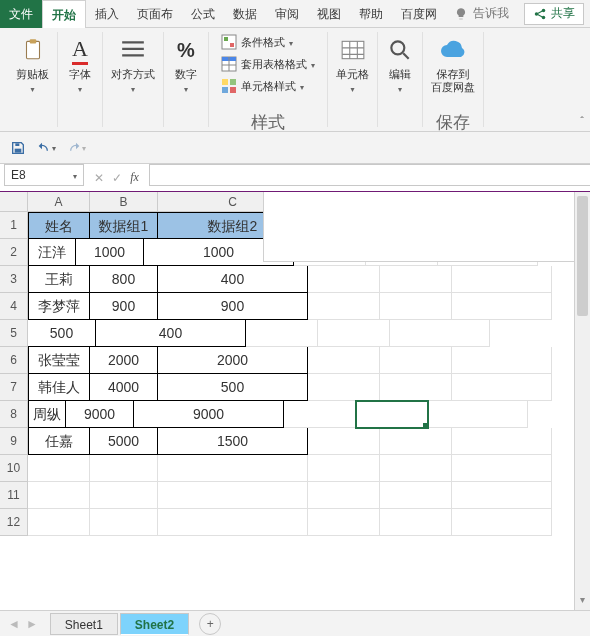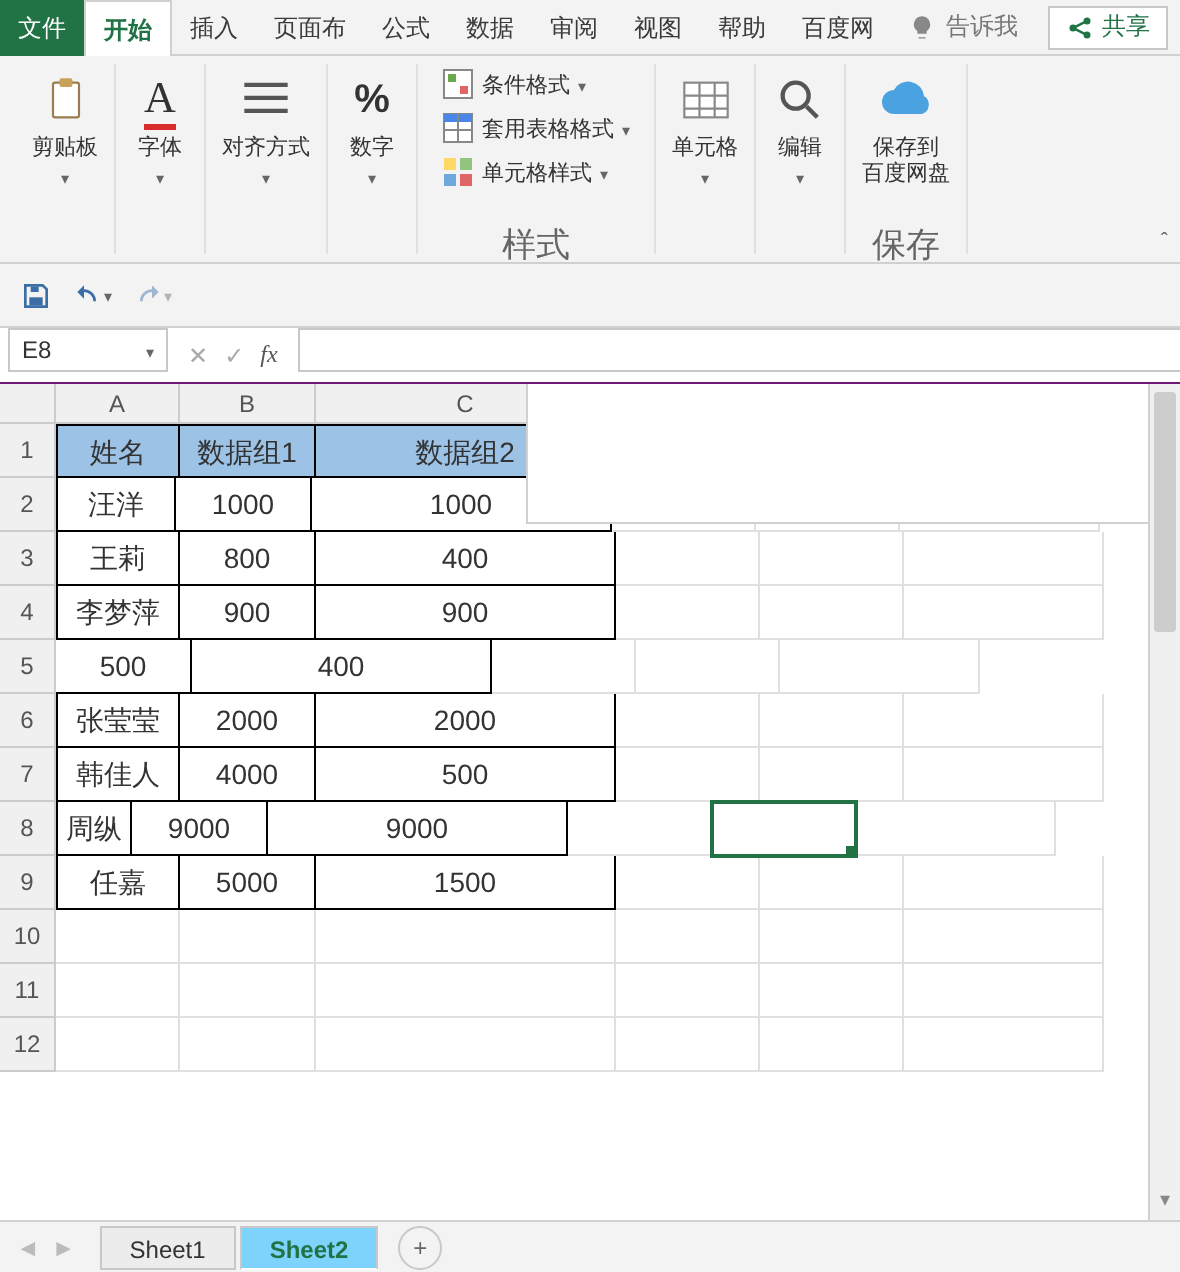--- a/index.html
+++ b/index.html
@@ -334,21 +334,21 @@
         <div class="cells">
           <div class="row">
             <div class="cell tbl hdr-cell tbl-top tbl-left" style="width:62px">姓名</div>
             <div class="cell tbl hdr-cell tbl-top" style="width:68px">数据组1</div>
             <div class="cell tbl hdr-cell tbl-top" style="width:150px">数据组2</div>
             <div class="cell" style="width:72px"></div>
             <div class="cell" style="width:72px"></div>
             <div class="cell" style="width:100px"></div>
           </div>
           <div class="row">
-            <div class="cell tbl tbl-left" style="width:60px">汪洋</div>
+            <div class="cell tbl tbl-left" style="width:48px">汪洋</div>
             <div class="cell tbl" style="width:68px">1000</div>
             <div class="cell tbl" style="width:150px">1000</div>
             <div class="cell" style="width:72px"></div>
             <div class="cell" style="width:72px"></div>
             <div class="cell" style="width:100px"></div>
           </div>
           <div class="row">
             <div class="cell tbl tbl-left" style="width:62px">王莉</div>
             <div class="cell tbl" style="width:68px">800</div>
             <div class="cell tbl" style="width:150px">400</div>

